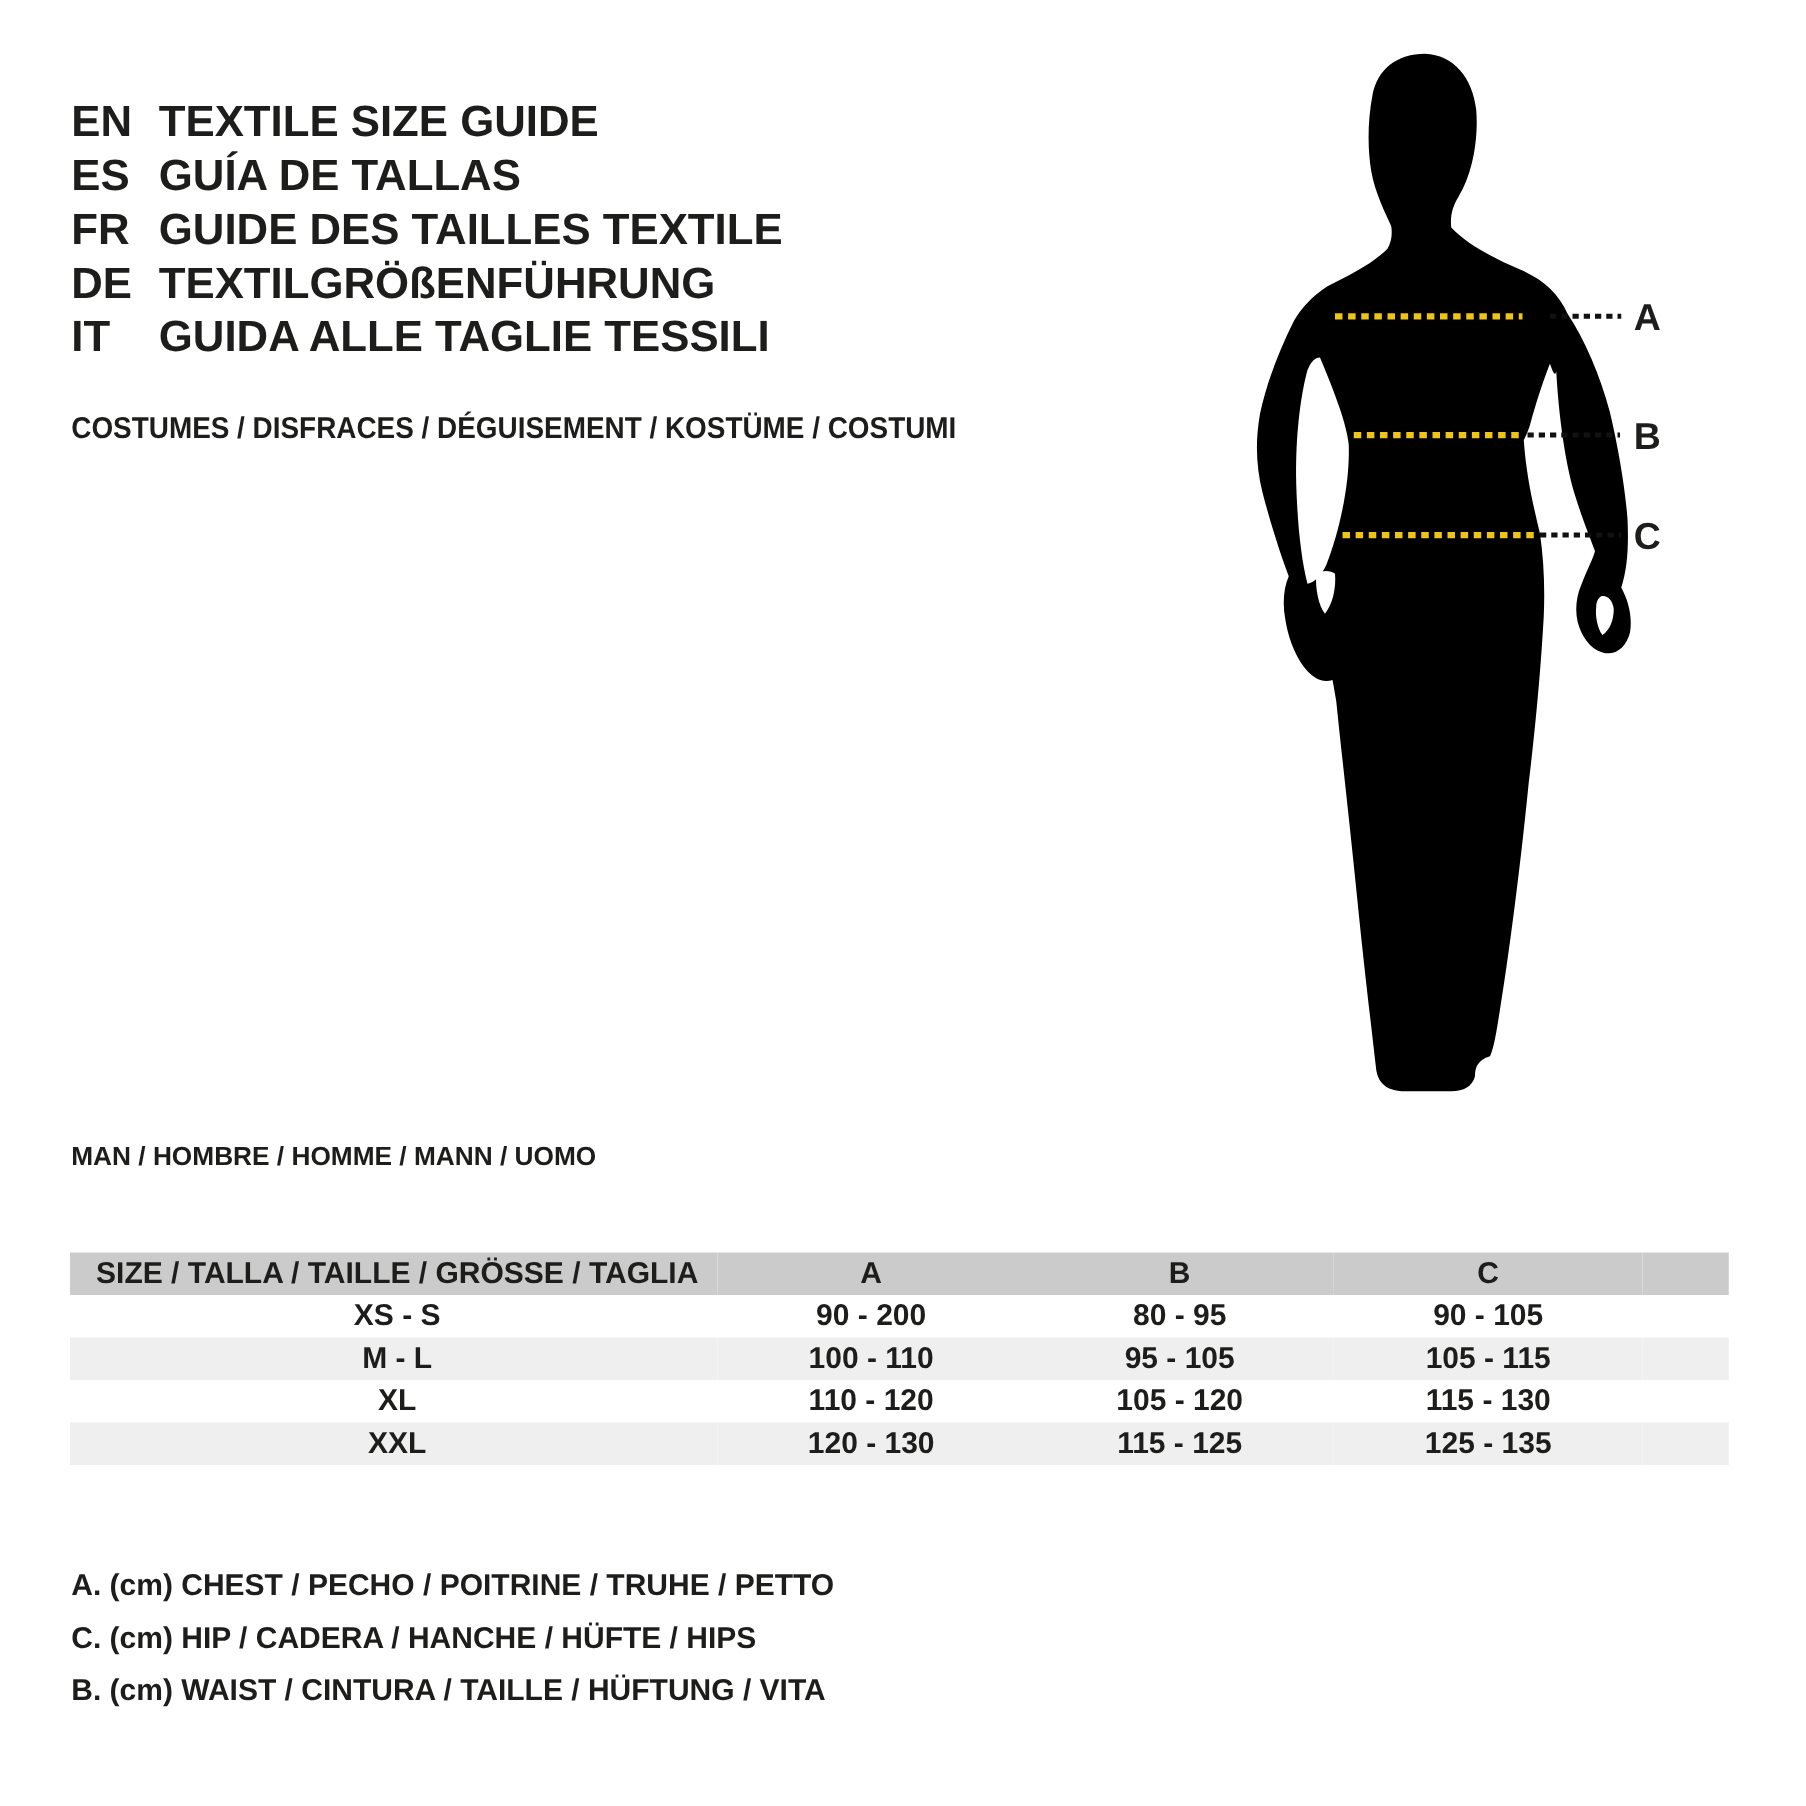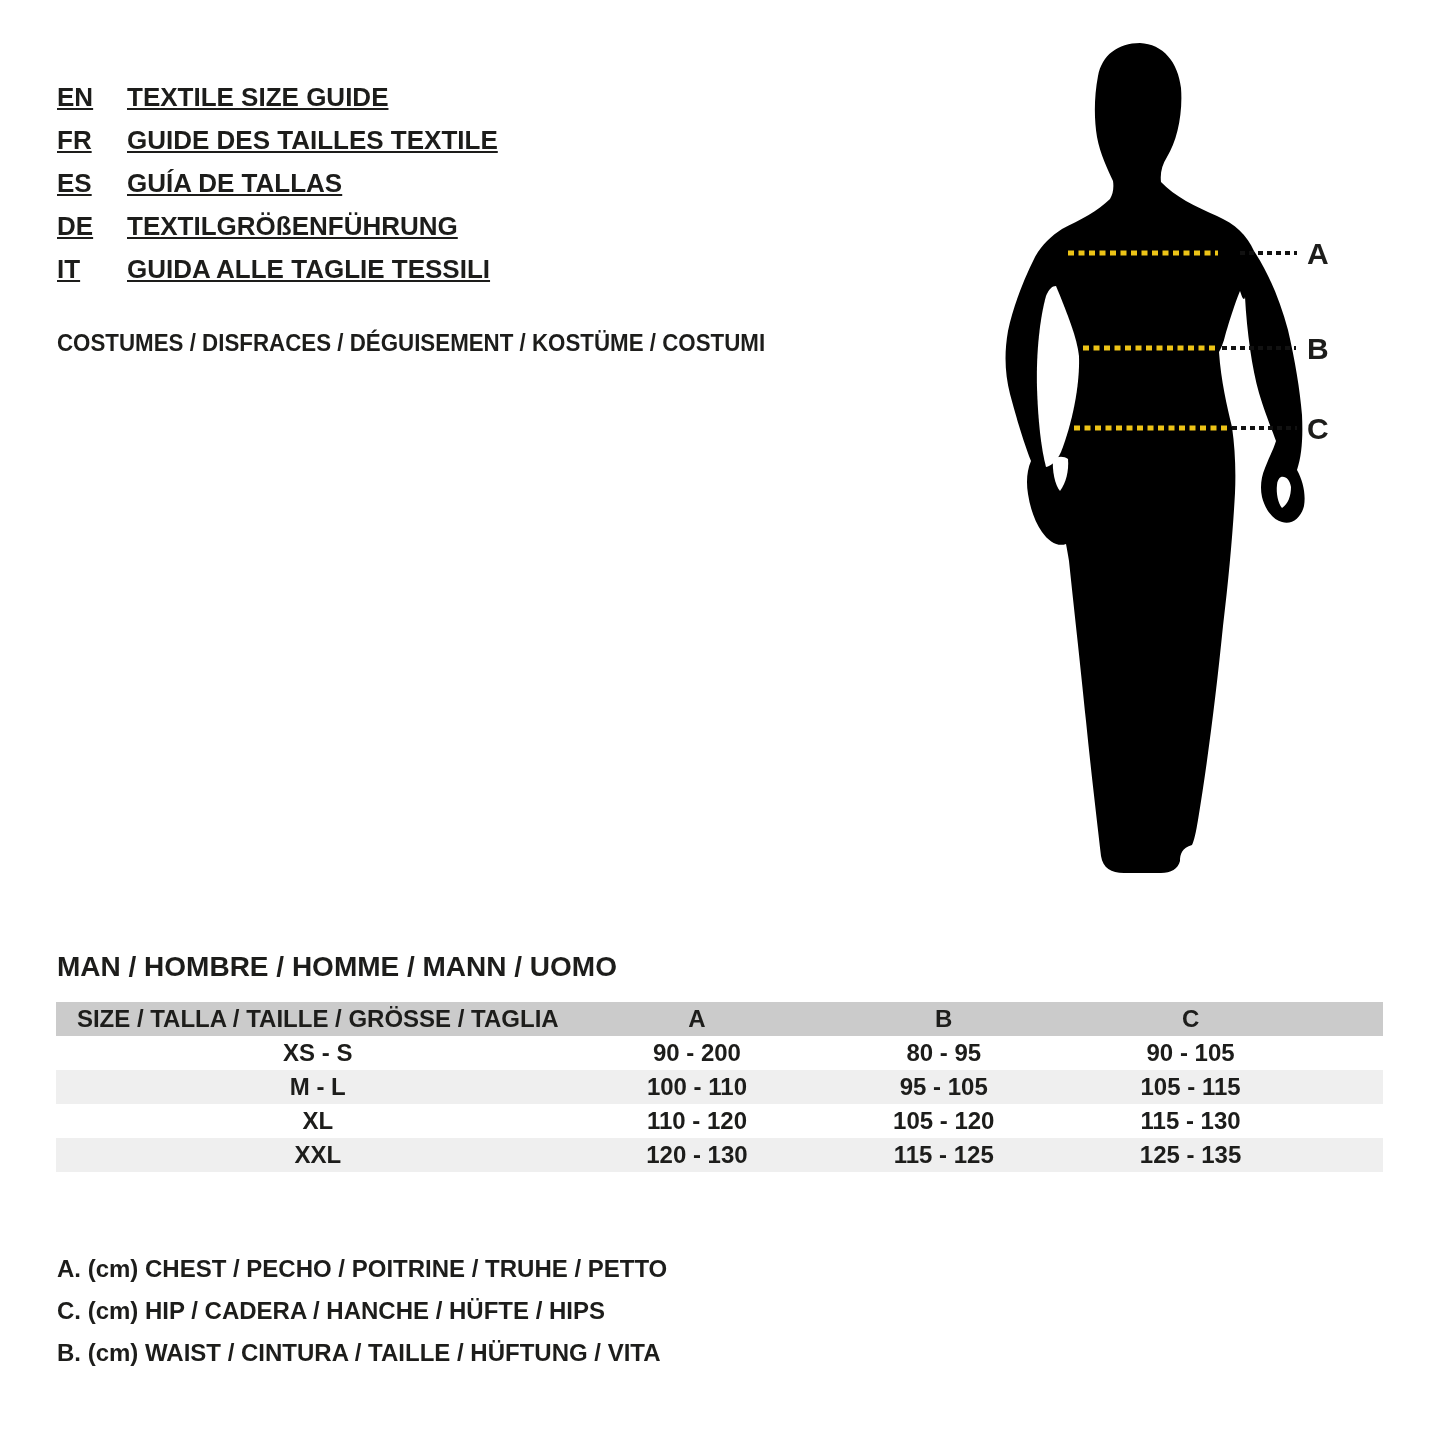--- a/index.html
+++ b/index.html
@@ -2,30 +2,30 @@
 <html><head>
 <meta charset="utf-8">
 <style>
   html,body { margin:0; padding:0; background:#ffffff; }
   .page {
     position:relative; width:1445px; height:1445px; background:#ffffff;
     font-family:"Liberation Sans", sans-serif; color:#1d1d1b; overflow:hidden;
   }
   
   .lang-block { position:absolute; left:57px; top:76px; }
-  .lang-row { display:flex; align-items:center; height:43px; font-size:26px; font-weight:700; white-space:nowrap;text-decoration:underline; }
+  .lang-row { display:flex; align-items:center; height:43px; font-size:35px; font-weight:700; white-space:nowrap; }
   .lang-code { width:70px; flex:0 0 70px; }
   
   .category { position:absolute; left:57px; top:329px; font-size:24px; font-weight:700; white-space:nowrap; }
   .cond { display:inline-block; transform:scaleX(0.93); transform-origin:0 50%; }
   
   .figure-svg { position:absolute; left:985px; top:30px; width:375px; height:885px; }
   .marker-label { font-family:"Liberation Sans", sans-serif; font-size:30px; font-weight:700; fill:#1d1d1b; }
   
-  .man-label { position:absolute; left:57px; top:951px; font-size:28px; font-weight:700; white-space:nowrap; }
+  .man-label { position:absolute; left:57px; top:914px; font-size:21px; font-weight:700; white-space:nowrap; }
   
   .size-table { position:absolute; left:56px; top:1002px; width:1327px; border-collapse:collapse; table-layout:fixed; font-size:24px; font-weight:700; }
   .size-table th, .size-table td { height:34px; padding:0; vertical-align:middle; font-weight:700; }
   .size-table .c-label { text-align:center; padding-left:6px; }
   .size-table .c-val { text-align:center; }
   .size-table thead tr { background:#cbcbcb; }
   .size-table tbody tr:nth-child(even) { background:#efefef; }
   .size-table tbody tr:nth-child(odd) { background:#ffffff; }
   
   .legend { position:absolute; left:57px; top:1248px; }
@@ -35,26 +35,26 @@
 <body>
 
 <div class="page">
 
   <div class="lang-block">
     <div class="lang-row">
       <span class="lang-code">EN</span>
       <span class="lang-text">TEXTILE SIZE GUIDE</span>
     </div>
     <div class="lang-row">
+      <span class="lang-code">ES</span>
+      <span class="lang-text">GUÍA DE TALLAS</span>
+    </div>
+    <div class="lang-row">
       <span class="lang-code">FR</span>
       <span class="lang-text">GUIDE DES TAILLES TEXTILE</span>
-    </div>
-    <div class="lang-row">
-      <span class="lang-code">ES</span>
-      <span class="lang-text">GUÍA DE TALLAS</span>
     </div>
     <div class="lang-row">
       <span class="lang-code">DE</span>
       <span class="lang-text">TEXTILGRÖßENFÜHRUNG</span>
     </div>
     <div class="lang-row">
       <span class="lang-code">IT</span>
       <span class="lang-text">GUIDA ALLE TAGLIE TESSILI</span>
     </div>
   </div>

